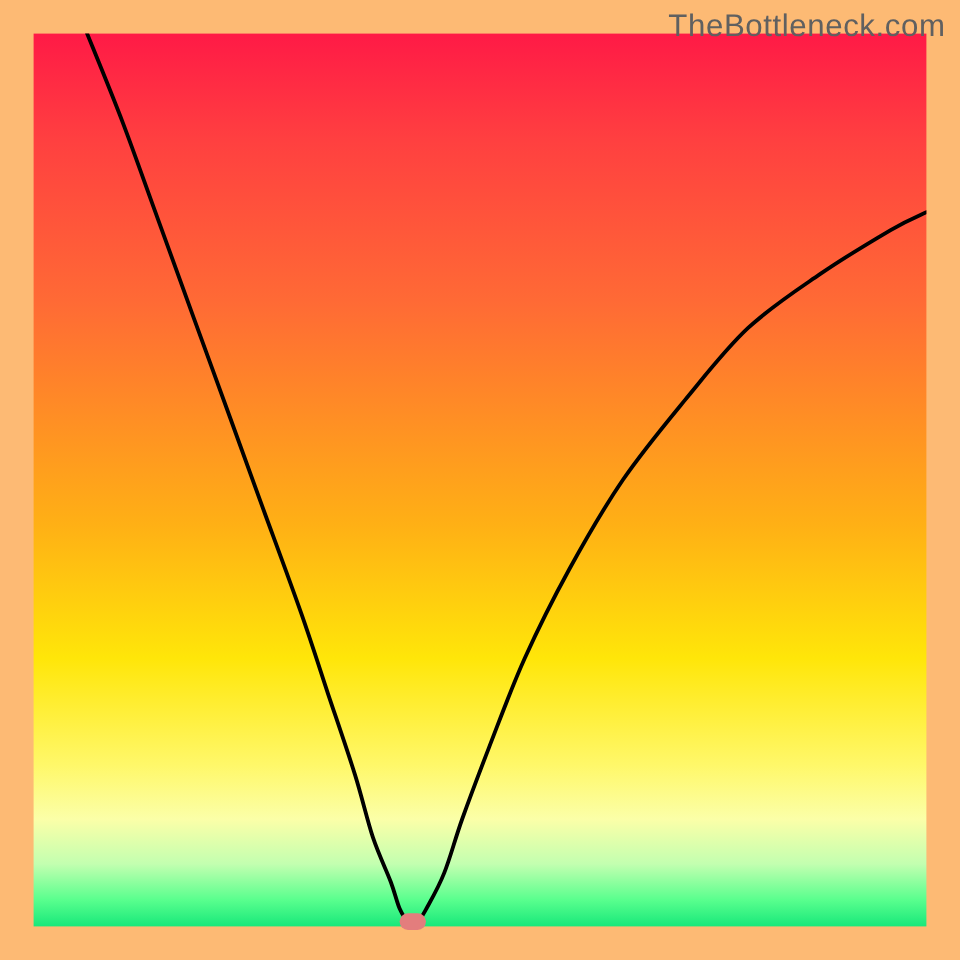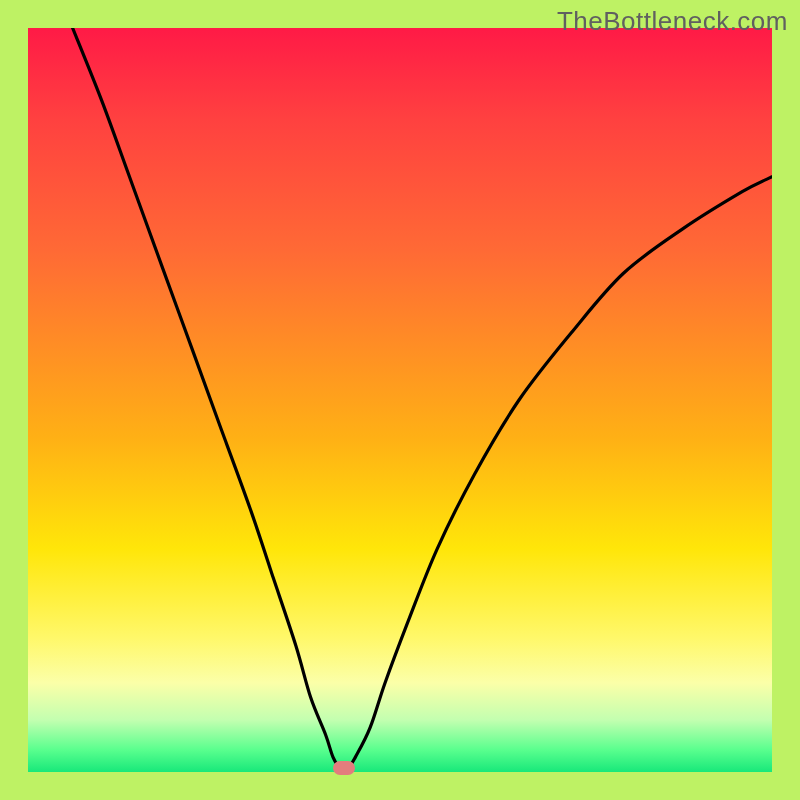--- a/index.html
+++ b/index.html
@@ -8,21 +8,21 @@
     width: 800px;
     height: 800px;
     background: #000;
     overflow: hidden;
     font-family: Arial, Helvetica, sans-serif;
   }
   .frame {
     position: relative;
     width: 800px;
     height: 800px;
-    background: #bef264;
+    background: #fdba74;
   }
   .watermark {
     position: absolute;
     top: 6px;
     right: 12px;
     color: #606060;
     font-size: 26px;
     font-weight: 500;
     letter-spacing: 0.5px;
     z-index: 10;

